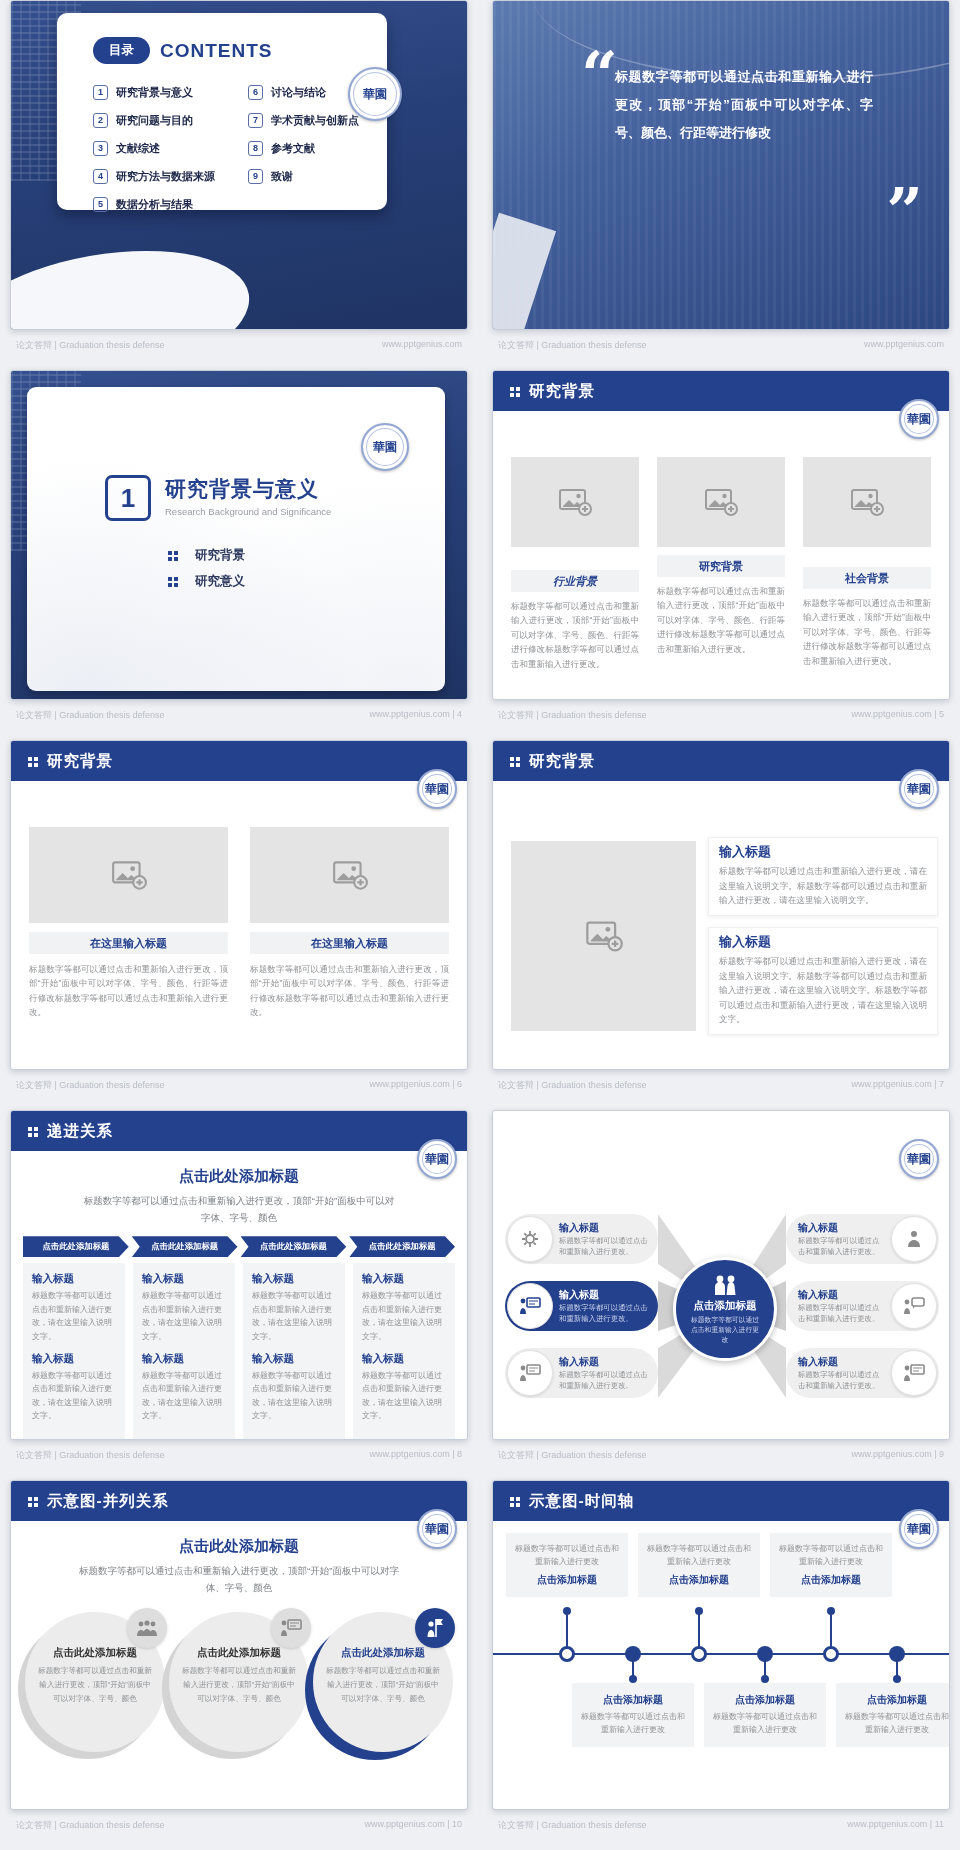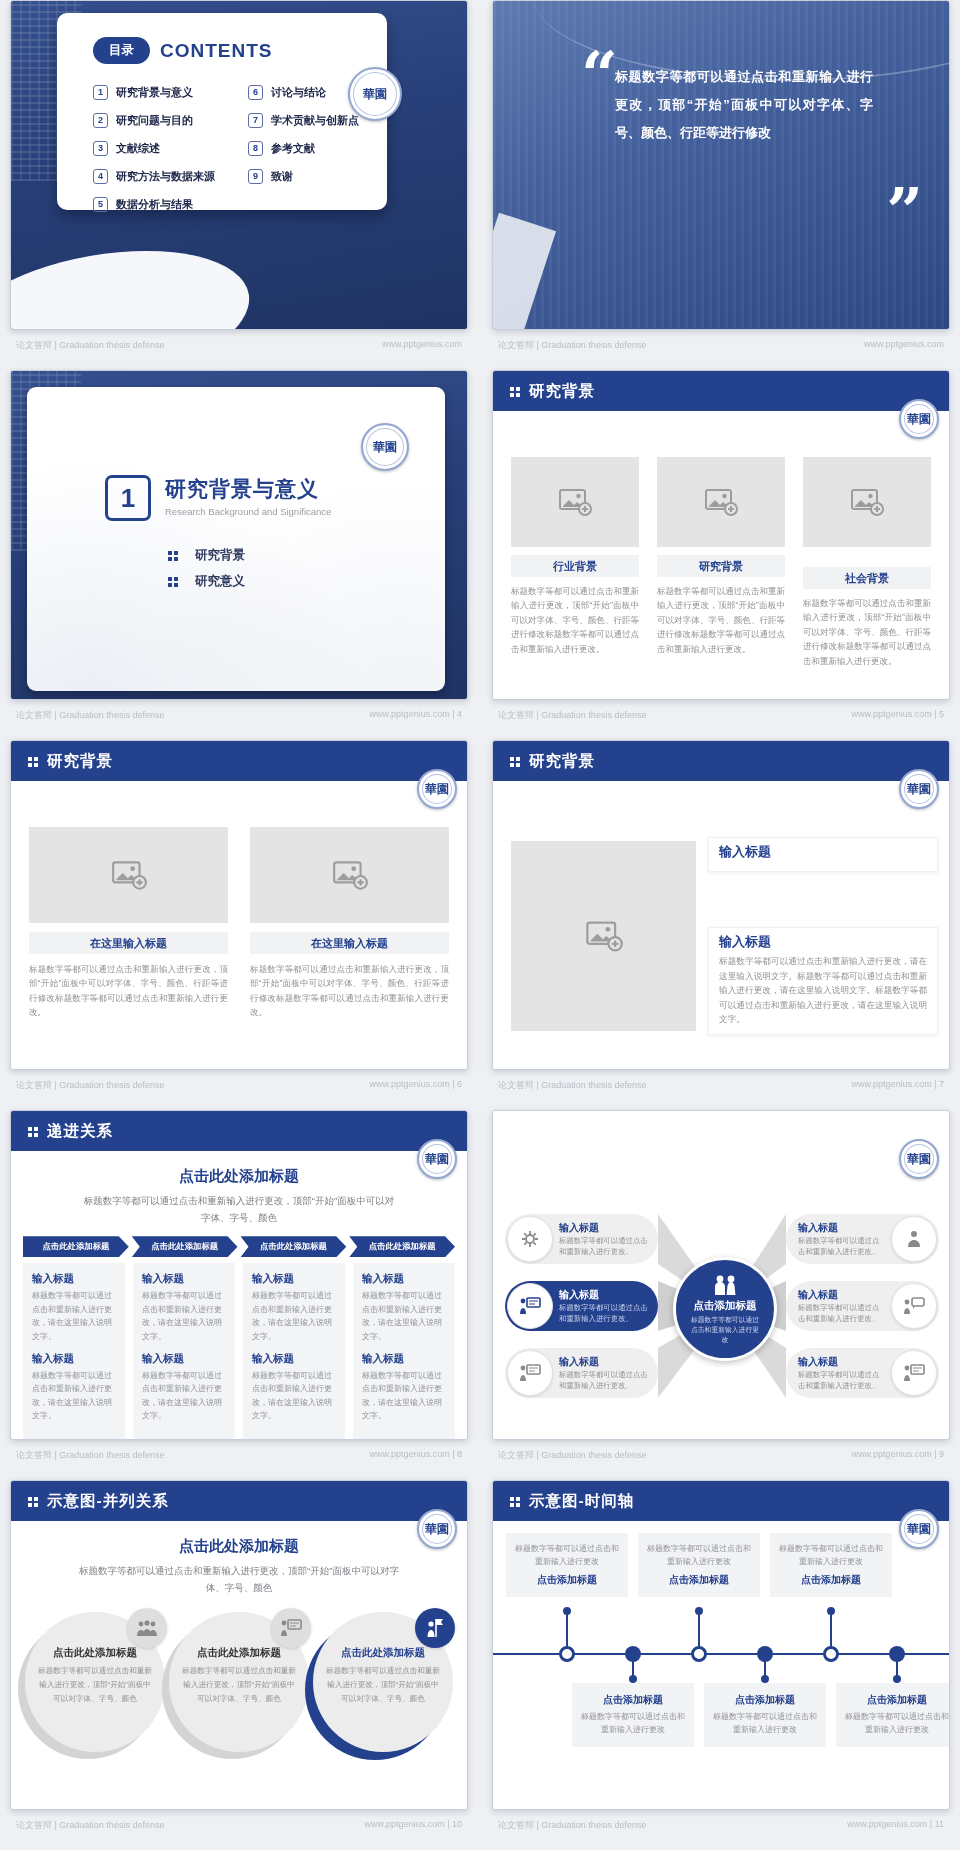--- a/index.html
+++ b/index.html
@@ -304,21 +304,21 @@
           <span class="t">研究背景</span>
         </div>
       <div class="seal seal-hdr">華園</div>
       <div class="cols" style="margin-top:46px;">
         <div class="col">
           <div class="ph" style="height:90px;">
               <svg class="ic" width="36" height="30">
                 <use href="#i-img"></use>
               </svg>
             </div>
-          <div class="strip" style="margin-top:8px;">行业背景</div>
+          <div class="strip" style="margin-top:23px;font-style:italic;">行业背景</div>
           <div class="body" style="margin-top:7px;">标题数字等都可以通过点击和重新输入进行更改，顶部“开始”面板中可以对字体、字号、颜色、行距等进行修改标题数字等都可以通过点击和重新输入进行更改。</div>
         </div>
         <div class="col">
           <div class="ph" style="height:90px;">
               <svg class="ic" width="36" height="30">
                 <use href="#i-img"></use>
               </svg>
             </div>
           <div class="strip" style="margin-top:8px;">研究背景</div>
           <div class="body" style="margin-top:7px;">标题数字等都可以通过点击和重新输入进行更改，顶部“开始”面板中可以对字体、字号、颜色、行距等进行修改标题数字等都可以通过点击和重新输入进行更改。</div>
@@ -381,20 +381,21 @@
           <span class="t">研究背景</span>
         </div>
       <div class="seal seal-hdr">華園</div>
       <div class="ph" style="position:absolute; left:18px; top:100px; width:185px; height:190px;">
         <svg class="ic" width="40" height="34">
             <use href="#i-img"></use>
           </svg>
       </div>
       <div class="tblock" style="top:96px;">
         <div class="tt">输入标题</div>
+        <div class="body">标题数字等都可以通过点击和重新输入进行更改，请在这里输入说明文字。标题数字等都可以通过点击和重新输入进行更改，请在这里输入说明文字。</div>
       </div>
       <div class="tblock" style="top:186px;">
         <div class="tt">输入标题</div>
         <div class="body">标题数字等都可以通过点击和重新输入进行更改，请在这里输入说明文字。标题数字等都可以通过点击和重新输入进行更改，请在这里输入说明文字。标题数字等都可以通过点击和重新输入进行更改，请在这里输入说明文字。</div>
       </div>
     </div>
     <div class="caption">
       <span>论文答辩 | Graduation thesis defense</span>
       <span>www.pptgenius.com | 7</span>
     </div>

